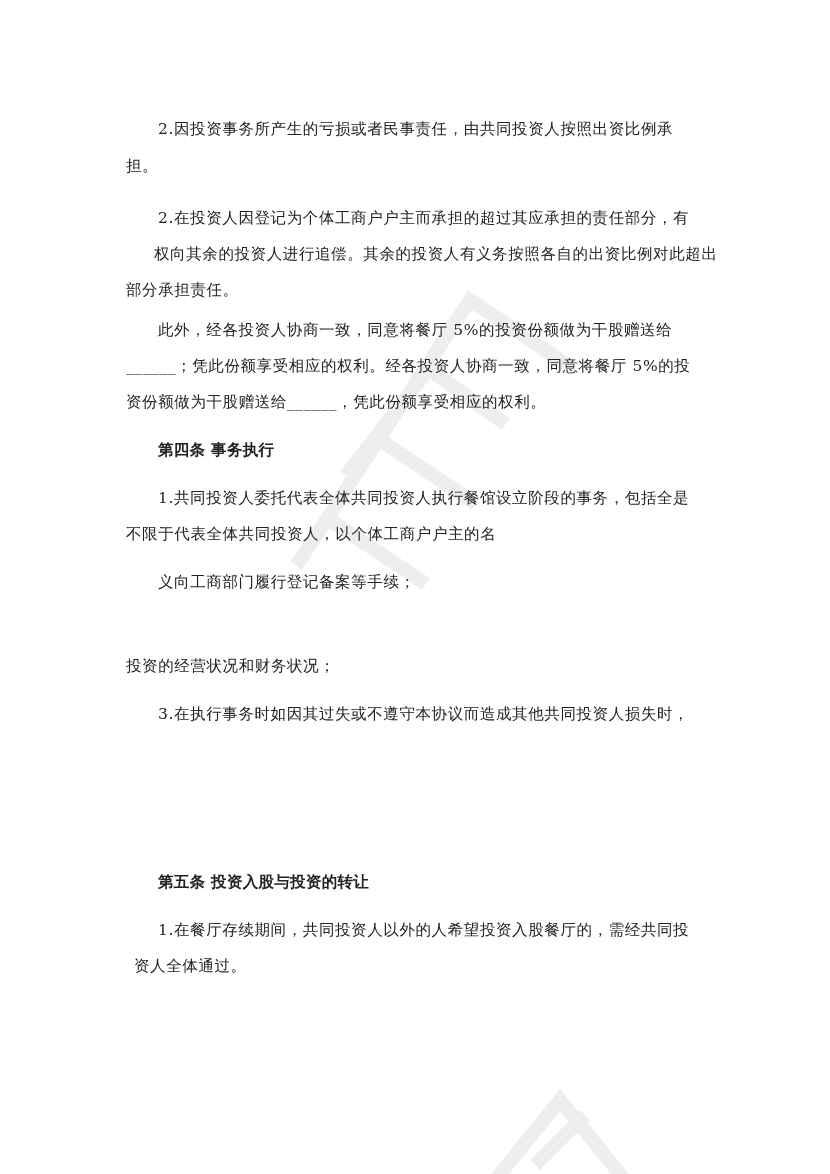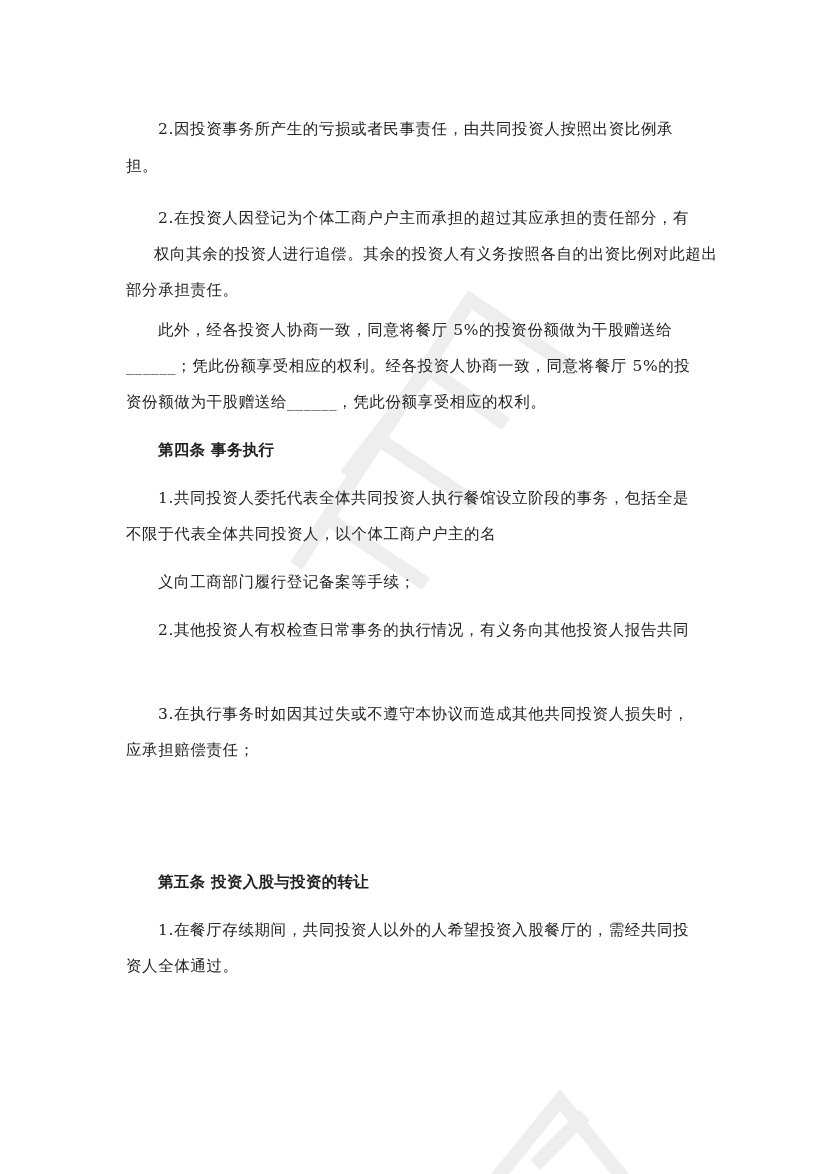--- a/index.html
+++ b/index.html
@@ -70,24 +70,23 @@
   <div class="line indent" style="top:320px;">此外，经各投资人协商一致，同意将餐厅 5%的投资份额做为干股赠送给</div>
   <div class="line" style="top:356px;">______；凭此份额享受相应的权利。经各投资人协商一致，同意将餐厅 5%的投</div>
   <div class="line" style="top:392px;">资份额做为干股赠送给______，凭此份额享受相应的权利。</div>
 
   <div class="line heading" style="top:440px;">第四条  事务执行</div>
 
   <div class="line indent" style="top:488px;">1.共同投资人委托代表全体共同投资人执行餐馆设立阶段的事务，包括全是</div>
   <div class="line" style="top:524px;">不限于代表全体共同投资人，以个体工商户户主的名</div>
   <div class="line indent" style="top:572px;">义向工商部门履行登记备案等手续；</div>
 
-  <div class="line indent" style="top:620px;">2.其他投资人有权检查日常事务的执行情况，有义务向其他投资人报告共同</div>
+  <div class="line" style="top:656px;">投资的经营状况和财务状况；</div>
 
   <div class="line indent" style="top:704px;">3.在执行事务时如因其过失或不遵守本协议而造成其他共同投资人损失时，</div>
-  <div class="line" style="top:740px;">应承担赔偿责任；</div>
 
 
   <div class="line heading" style="top:872px;">第五条  投资入股与投资的转让</div>
 
   <div class="line indent" style="top:920px;">1.在餐厅存续期间，共同投资人以外的人希望投资入股餐厅的，需经共同投</div>
-  <div class="line" style="top:956px;">资人全体通过。</div>
+  <div class="line" style="top:956px;margin-left:8px;">资人全体通过。</div>
 
 </div>
 
 </body></html>

